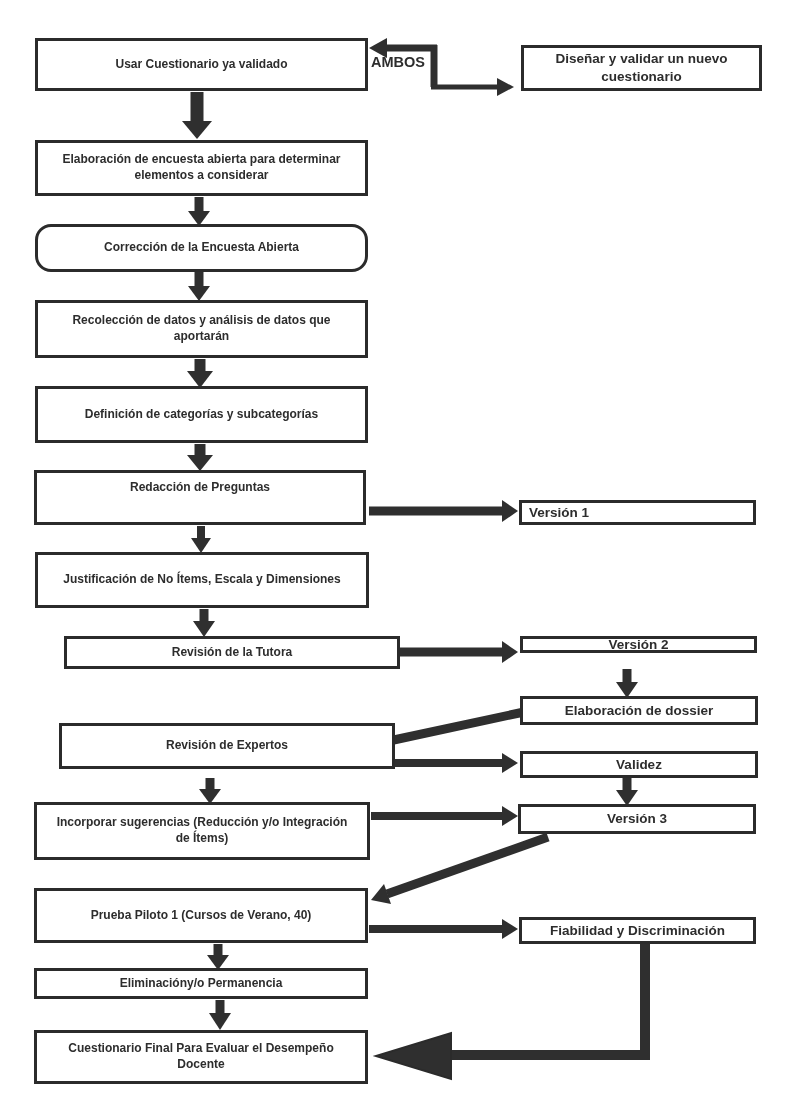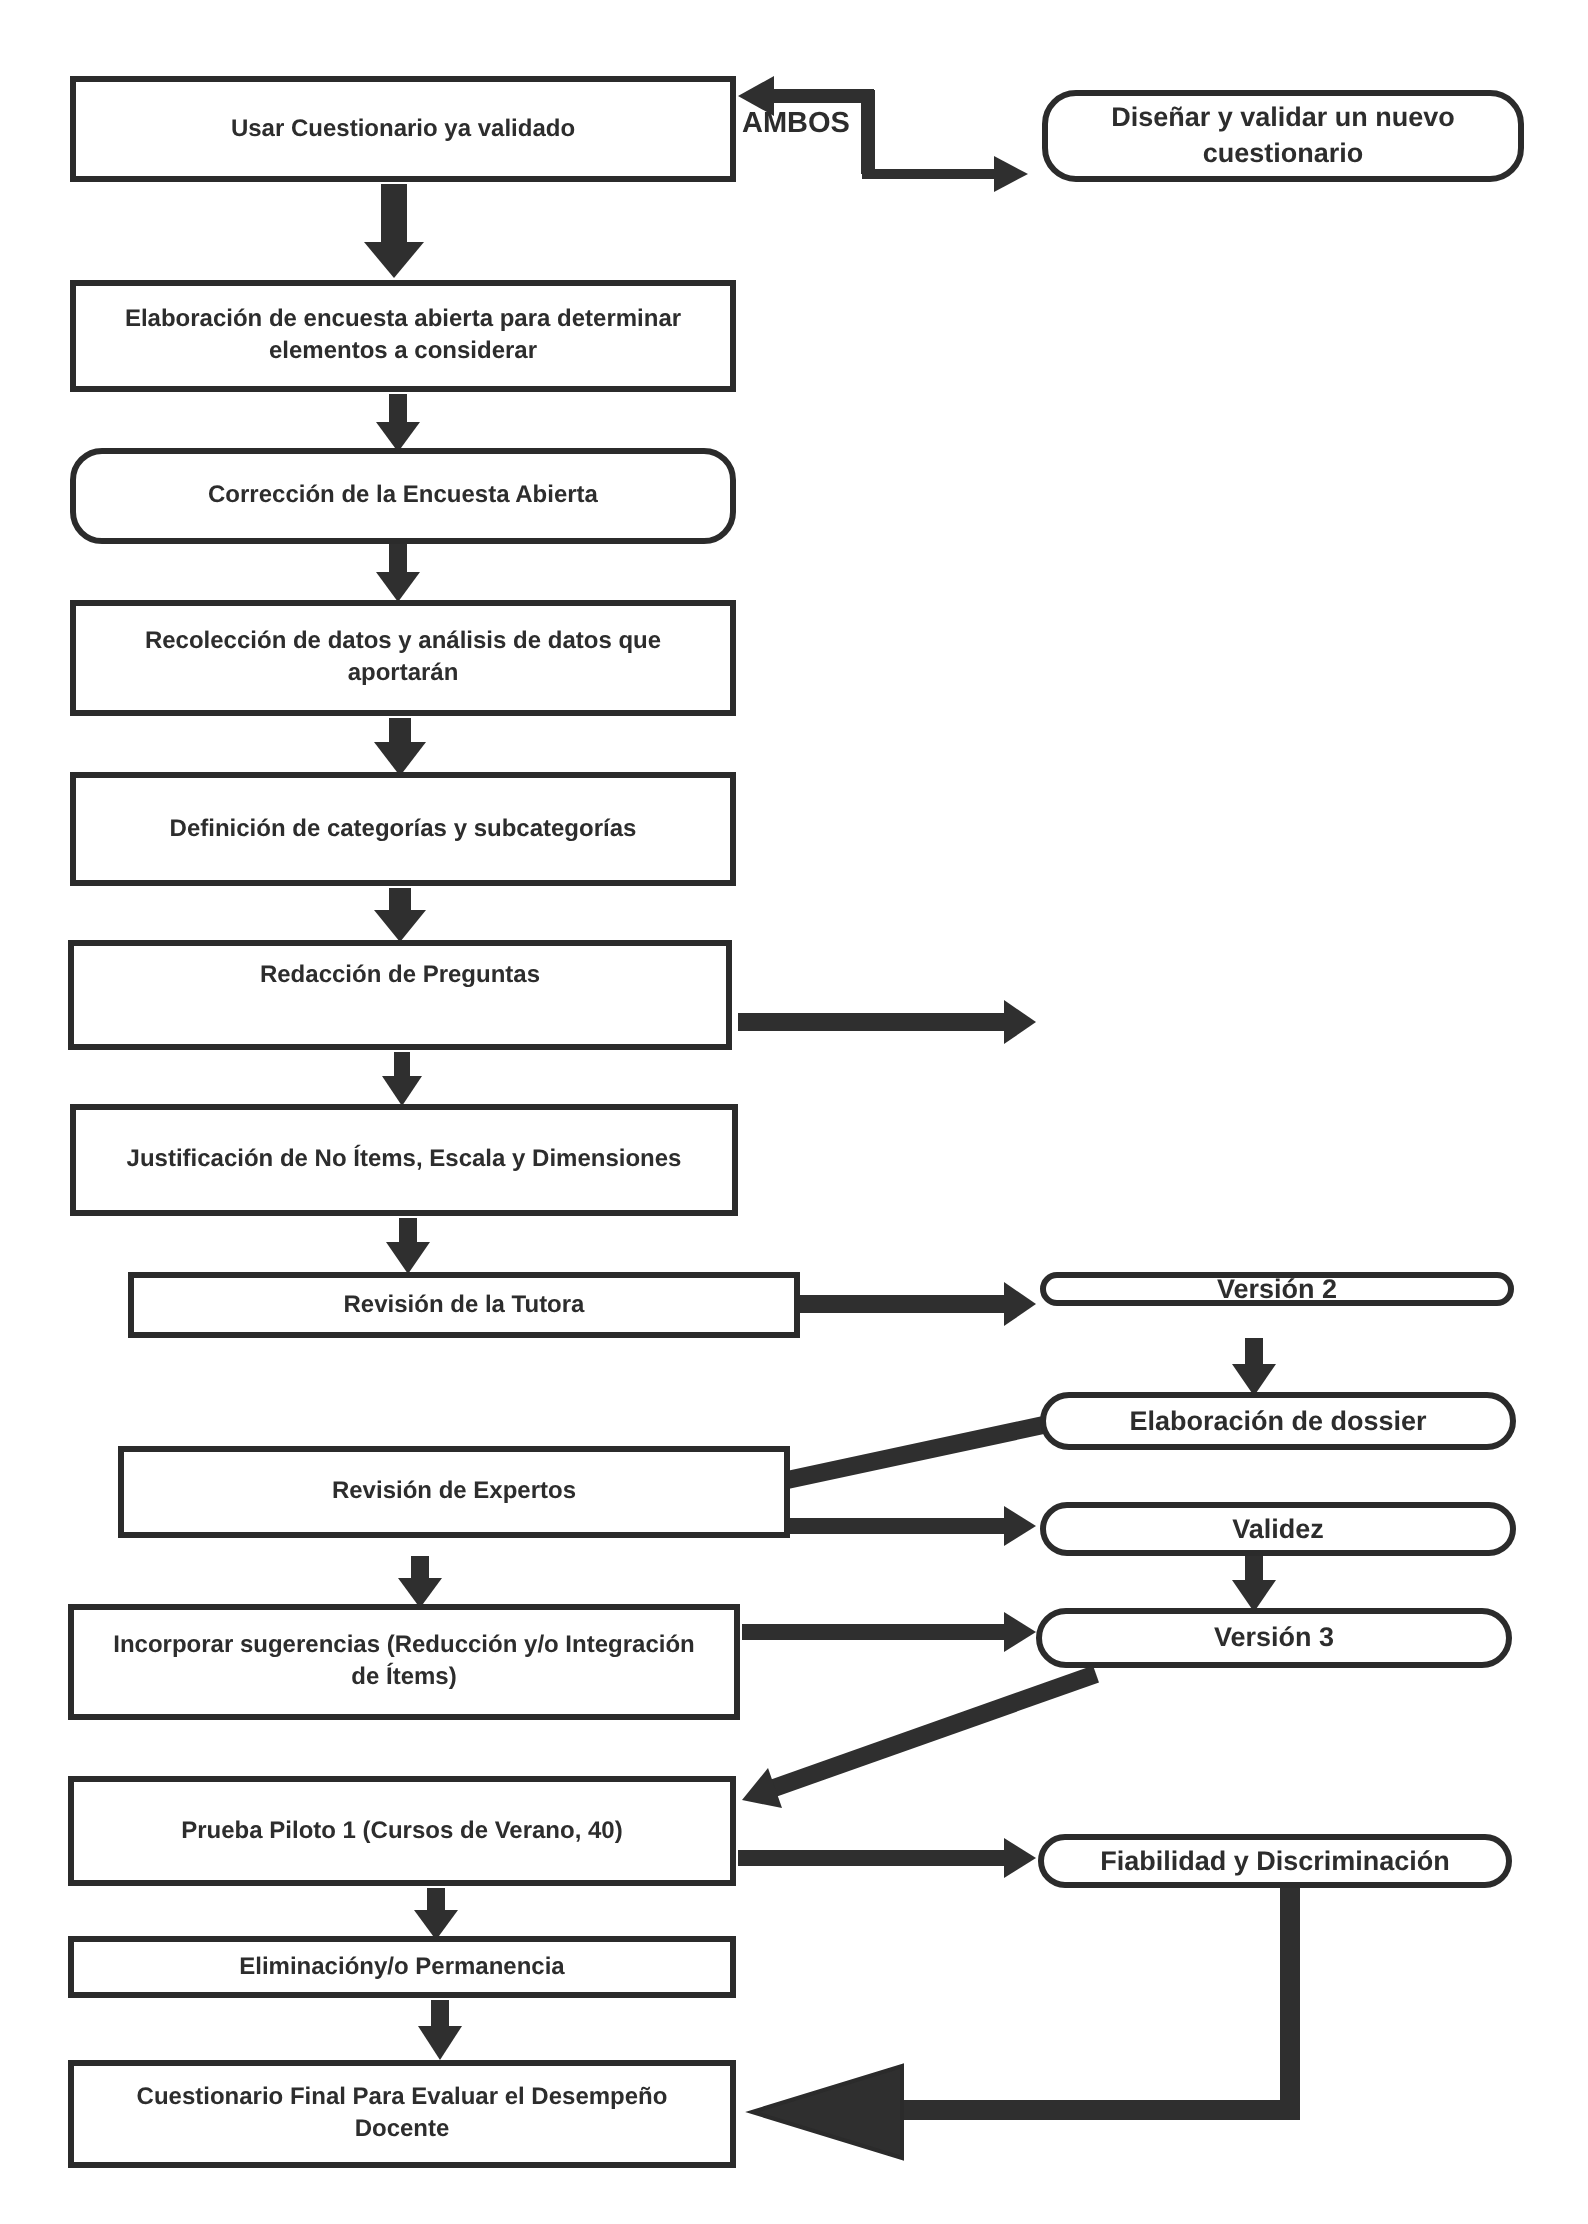--- a/index.html
+++ b/index.html
@@ -13,21 +13,21 @@
   svg.arrows{position:absolute;left:0;top:0;width:794px;height:1112px;}
   svg.arrows line, svg.arrows path{stroke:#2f2f2f;}
   svg.arrows polygon{fill:#2f2f2f;}
   .node{
     position:absolute;box-sizing:border-box;
     border:3px solid #2b2b2b;background:#ffffff;
     display:flex;align-items:center;justify-content:center;
     text-align:center;font-weight:bold;font-size:12px;line-height:1.32;
     color:#2d2d2d;padding:2px 14px;
   }
-  .node.small{font-size:13.5px;padding:2px 8px;border-radius:17px;}
+  .node.small{font-size:13.5px;padding:2px 8px;}
   .node.top-text{align-items:flex-start;padding-top:7px;}
   .node.left-text{justify-content:flex-start;text-align:left;padding-left:7px;}
   .float-label{
     position:absolute;font-weight:bold;font-size:14.5px;color:#2d2d2d;
     white-space:nowrap;
   }
 </style>
 </head>
 <body>
 
@@ -138,20 +138,21 @@
   <div class="node" style="left:35px;top:140px;width:333px;height:56px;">Elaboración de encuesta abierta para determinar elementos a considerar</div>
 
   <div class="node" style="left:35px;top:224px;width:333px;height:48px;border-radius:16px;">Corrección de la Encuesta Abierta</div>
 
   <div class="node" style="left:35px;top:300px;width:333px;height:58px;">Recolección de datos y análisis de datos que aportarán</div>
 
   <div class="node" style="left:35px;top:386px;width:333px;height:57px;">Definición de categorías y subcategorías</div>
 
   <div class="node top-text" style="left:34px;top:470px;width:332px;height:55px;">Redacción de Preguntas</div>
 
+  <div class="node small left-text" style="left:519px;top:500px;width:237px;height:25px;">Versión 1</div>
 
   <div class="node" style="left:35px;top:552px;width:334px;height:56px;">Justificación de No Ítems, Escala y Dimensiones</div>
 
   <div class="node" style="left:40px;top:636px;width:336px;height:33px;margin-left:24px;">Revisión de la Tutora</div>
 
   <div class="node small" style="left:520px;top:636px;width:237px;height:17px;">Versión 2</div>
 
   <div class="node small" style="left:520px;top:696px;width:238px;height:29px;">Elaboración de dossier</div>
 
   <div class="node" style="left:34px;top:723px;width:336px;height:46px;margin-left:25px;">Revisión de Expertos</div>

